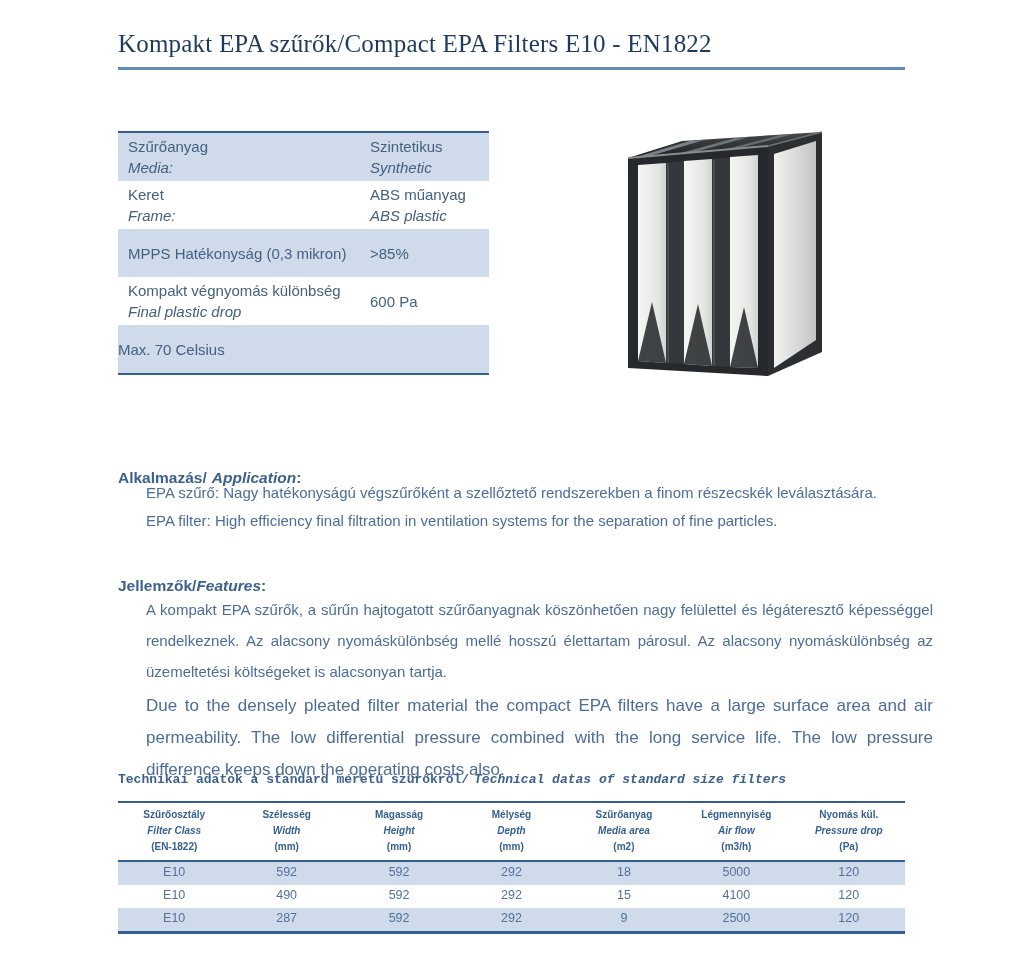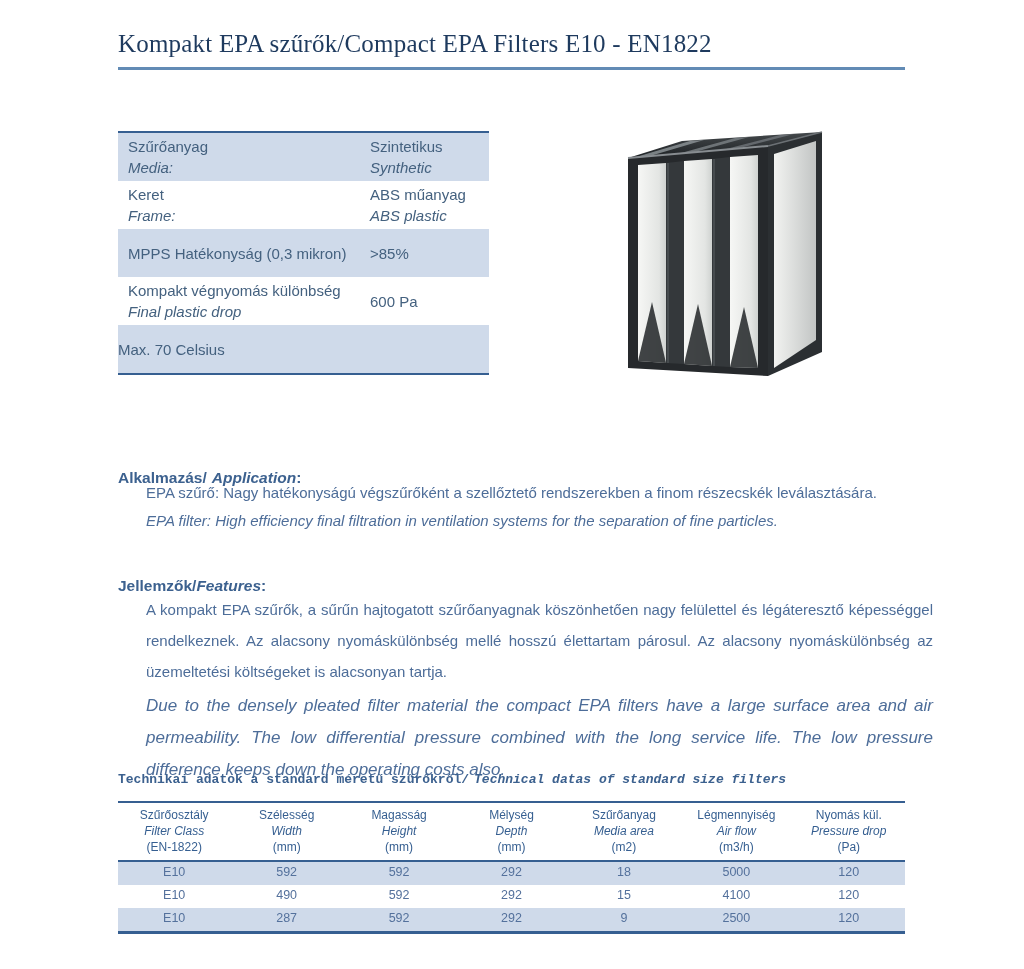--- a/index.html
+++ b/index.html
@@ -35,38 +35,38 @@
   
   .section-heading {
     position:absolute; left:118px; font-size:15.5px; font-weight:bold;
     color:#3c618f; white-space:nowrap;
   }
   .section-heading .en { font-style:italic; }
   .section-heading .sp { margin-left:5px; }
   .para {
     position:absolute; left:118px; width:787px; font-size:15px; color:#4d6d99;margin-left:28px;
   }
-  .para.italic { font-style:italic; }
+  .para.italic { }
   .para.just { text-align:justify; }
   #feat-text-hu { line-height:31px; }
   #feat-text-en { line-height:32px; font-size:17px; }
 
   
   .tech-heading { top:772px; font-size:13px;font-family:Liberation Mono, monospace; }
   .tech-table {
     position:absolute; left:118px; top:801px; width:787px;
     border-top:2px solid #365f91; border-bottom:3px solid #365f91;
   }
   .tech-header {
     display:grid; grid-template-columns:repeat(7,1fr);
     padding:4px 0 5px 0; border-bottom:2px solid #365f91;
   }
   .tech-header .cell { text-align:center; }
   .tech-header span {
-    display:block; font-size:12px; line-height:16px; font-weight:normal; color:#365f91;
+    display:block; font-size:10px; line-height:16px; font-weight:bold; color:#365f91;
   }
   .tech-header span.en { font-style:italic; }
   .tech-row { display:grid; grid-template-columns:repeat(7,1fr); height:23px; }
   .tech-row.blue { background:#cfdaea; }
   .tech-row div {
     text-align:center; font-size:12.5px; line-height:21px; color:#54719c;
   }
 </style>
 </head>
 <body>

